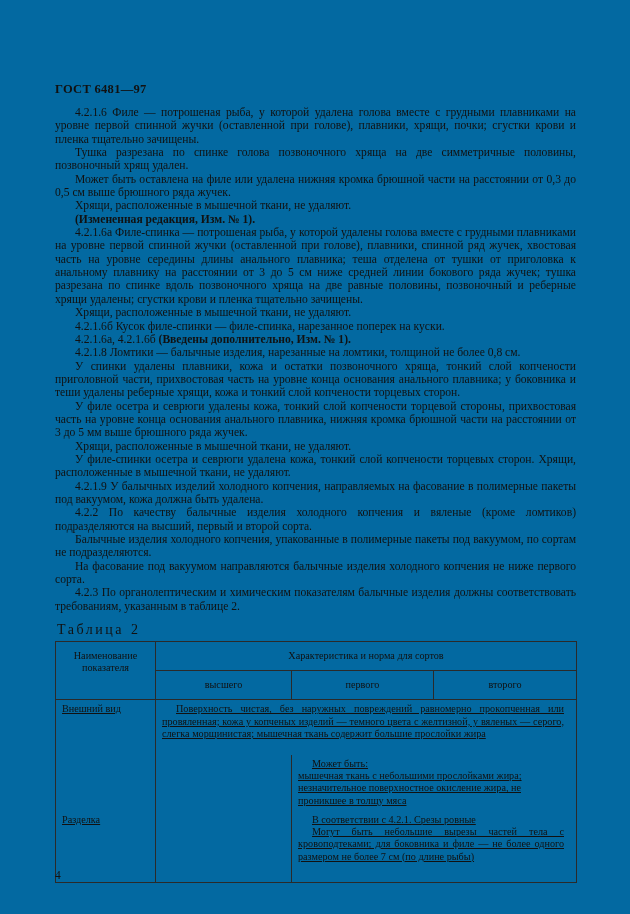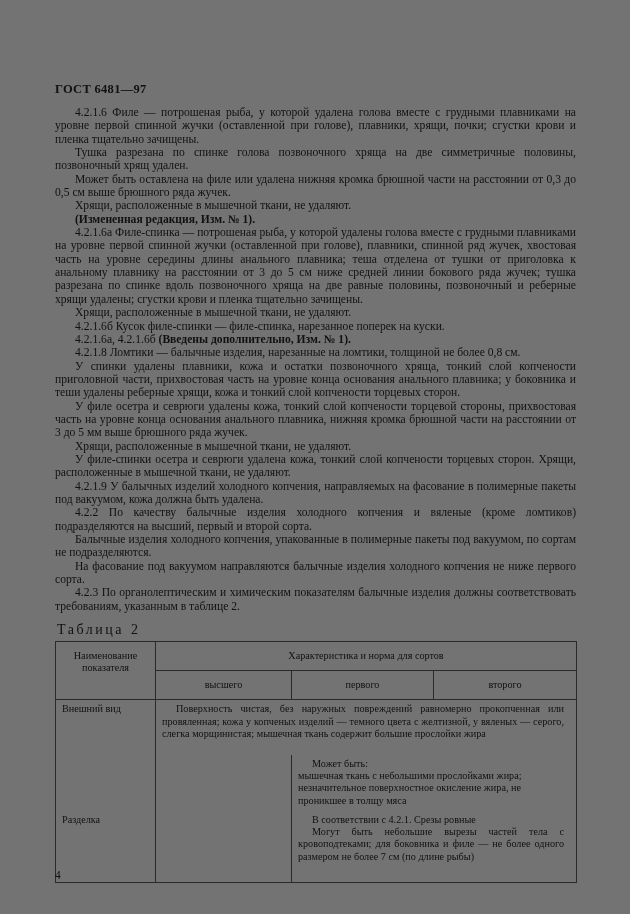--- a/index.html
+++ b/index.html
@@ -2,21 +2,21 @@
 <html><head>
 <meta charset="utf-8">
 <style>
   * { margin:0; padding:0; box-sizing:border-box; }
   html,body { background:#ffffff; }
   body {
     width:630px; height:914px;
     font-family:"Liberation Serif","DejaVu Serif",serif;
     color:#111;
   }
-  .page { position:relative; width:630px; height:914px; background:#737373; overflow:hidden; }
+  .page { position:relative; width:630px; height:914px; background:#0369a1; overflow:hidden; }
   .content { position:absolute; left:55px; top:82px; width:521px; }
   .doc-header { font-weight:bold; font-size:12.5px; letter-spacing:.3px; margin-bottom:9px; }
   .para {
     font-size:11.6px; line-height:13.35px;
     text-align:justify; text-indent:20px;
   }
   .pb { font-weight:bold; }
   .table-label { font-size:14px; margin:9px 0 3px 2px; }
   .tlw { letter-spacing:2.5px; }
   .tln { margin-left:7px; }
@@ -26,20 +26,21 @@
   }
   .t2 td { vertical-align:top; }
   .hc {
     border:1px solid #2a2a2a; text-align:center; vertical-align:middle;
     padding:8px 4px;
   }
   .bc {
     border-left:1px solid #2a2a2a; border-right:1px solid #2a2a2a;
     border-top:none; border-bottom:none;
     padding:3px 12px 2px 6px;
+    text-decoration:underline;
   }
   .just { text-align:justify; }
   .ind { text-indent:14px; }
   .r-head { height:17px; }
   .r-app { height:55px; }
   .r-may { height:56px; }
   .r-cut { height:72px; }
   .page-number { position:absolute; left:55px; top:869px; font-size:11.5px; }
 </style>
 </head>

